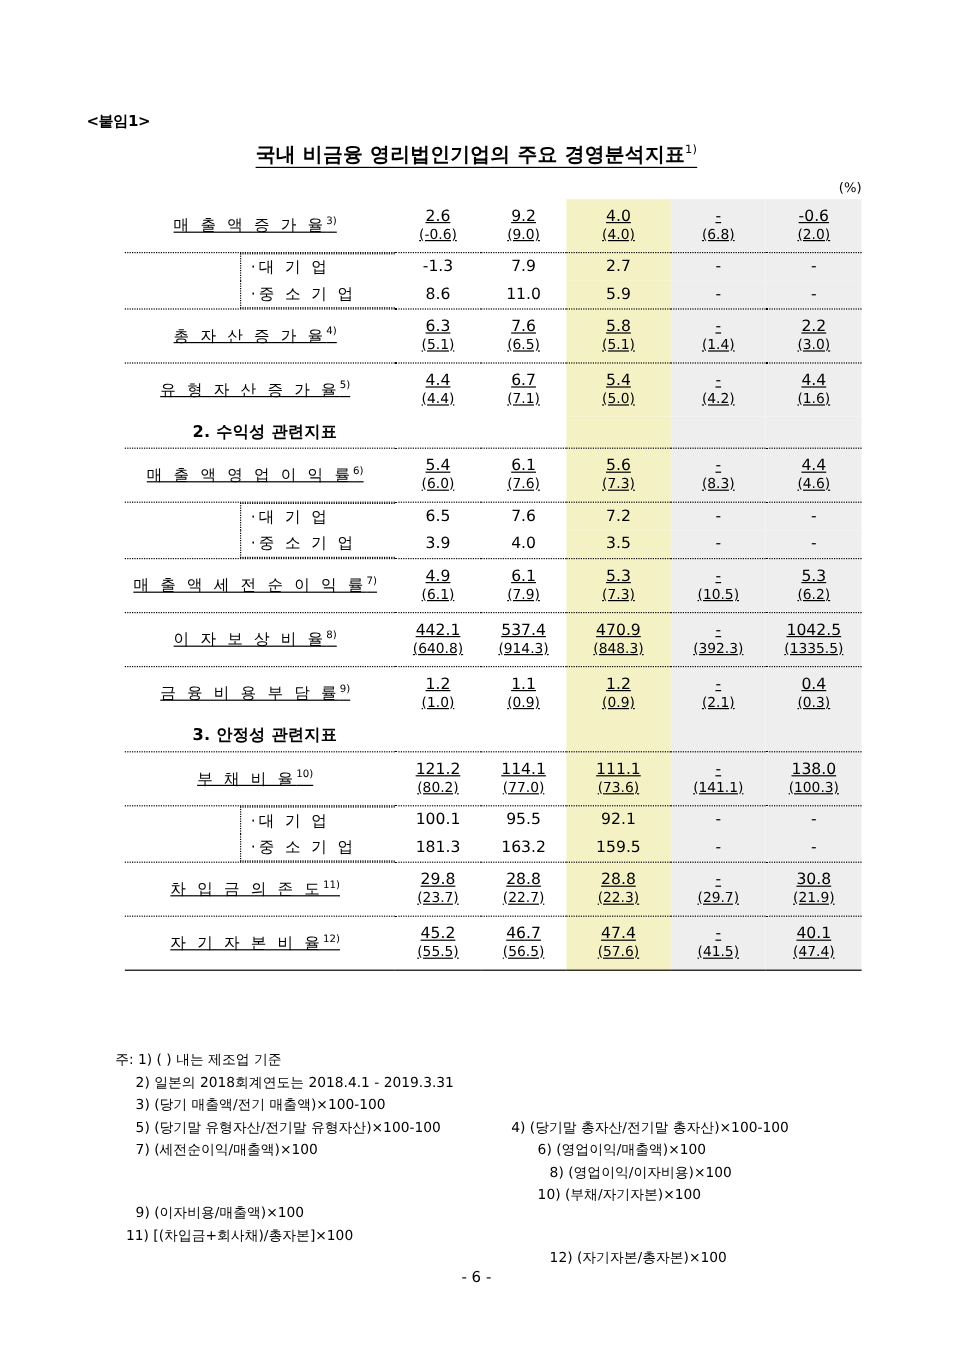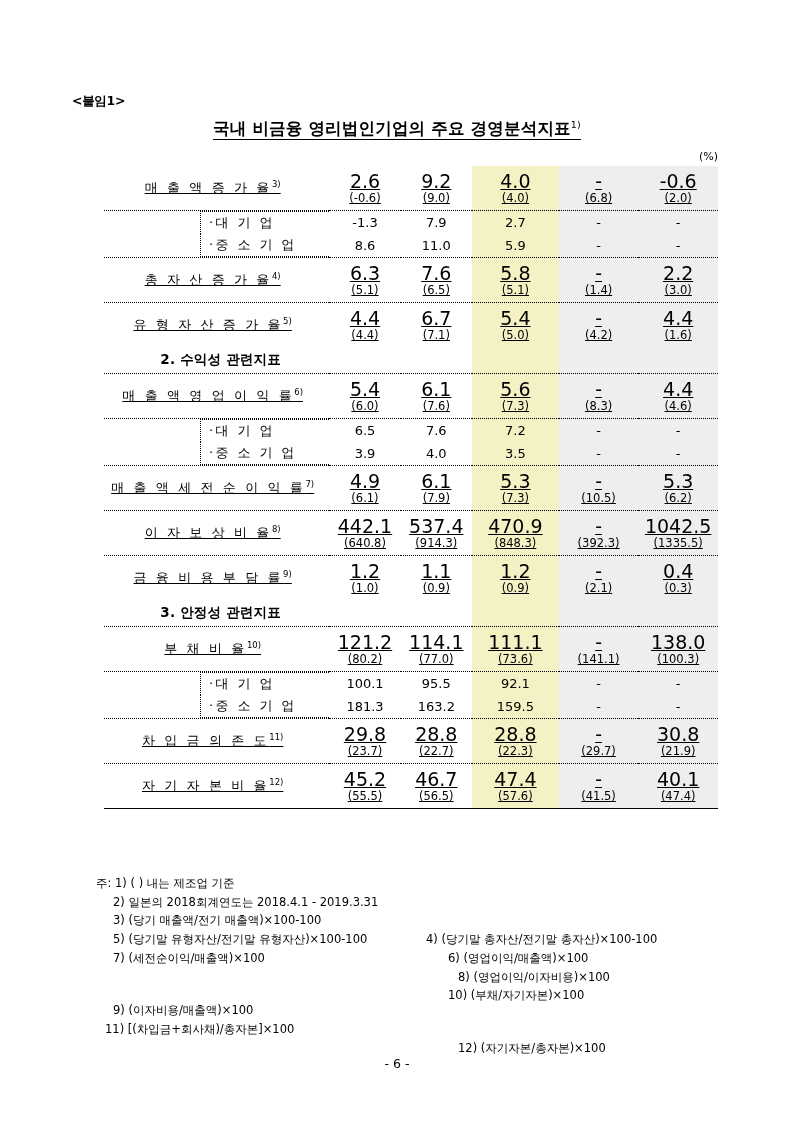--- a/index.html
+++ b/index.html
@@ -138,21 +138,21 @@
     letter-spacing: 2.6px;
     padding-right: 8px !important;
     white-space: nowrap;
   }
   td.lbl sup {
     font-size: 8.5px;
     vertical-align: super;
     line-height: 0;
     letter-spacing: 0;
   }
-  .v-main { display: block; line-height: 1.12; font-size: 19px; }
+  .v-main { display: block; line-height: 1.12; font-size: 13px; }
   .v-sub  { display: block; line-height: 1.12; font-size: 11.5px; }
   .v-one  { display: block; line-height: 1.0;  font-size: 13px; }
 
   
   td.sublbl {
     text-align: left;
     font-size: 13px;
     letter-spacing: 2.4px;
     white-space: nowrap;
   }

